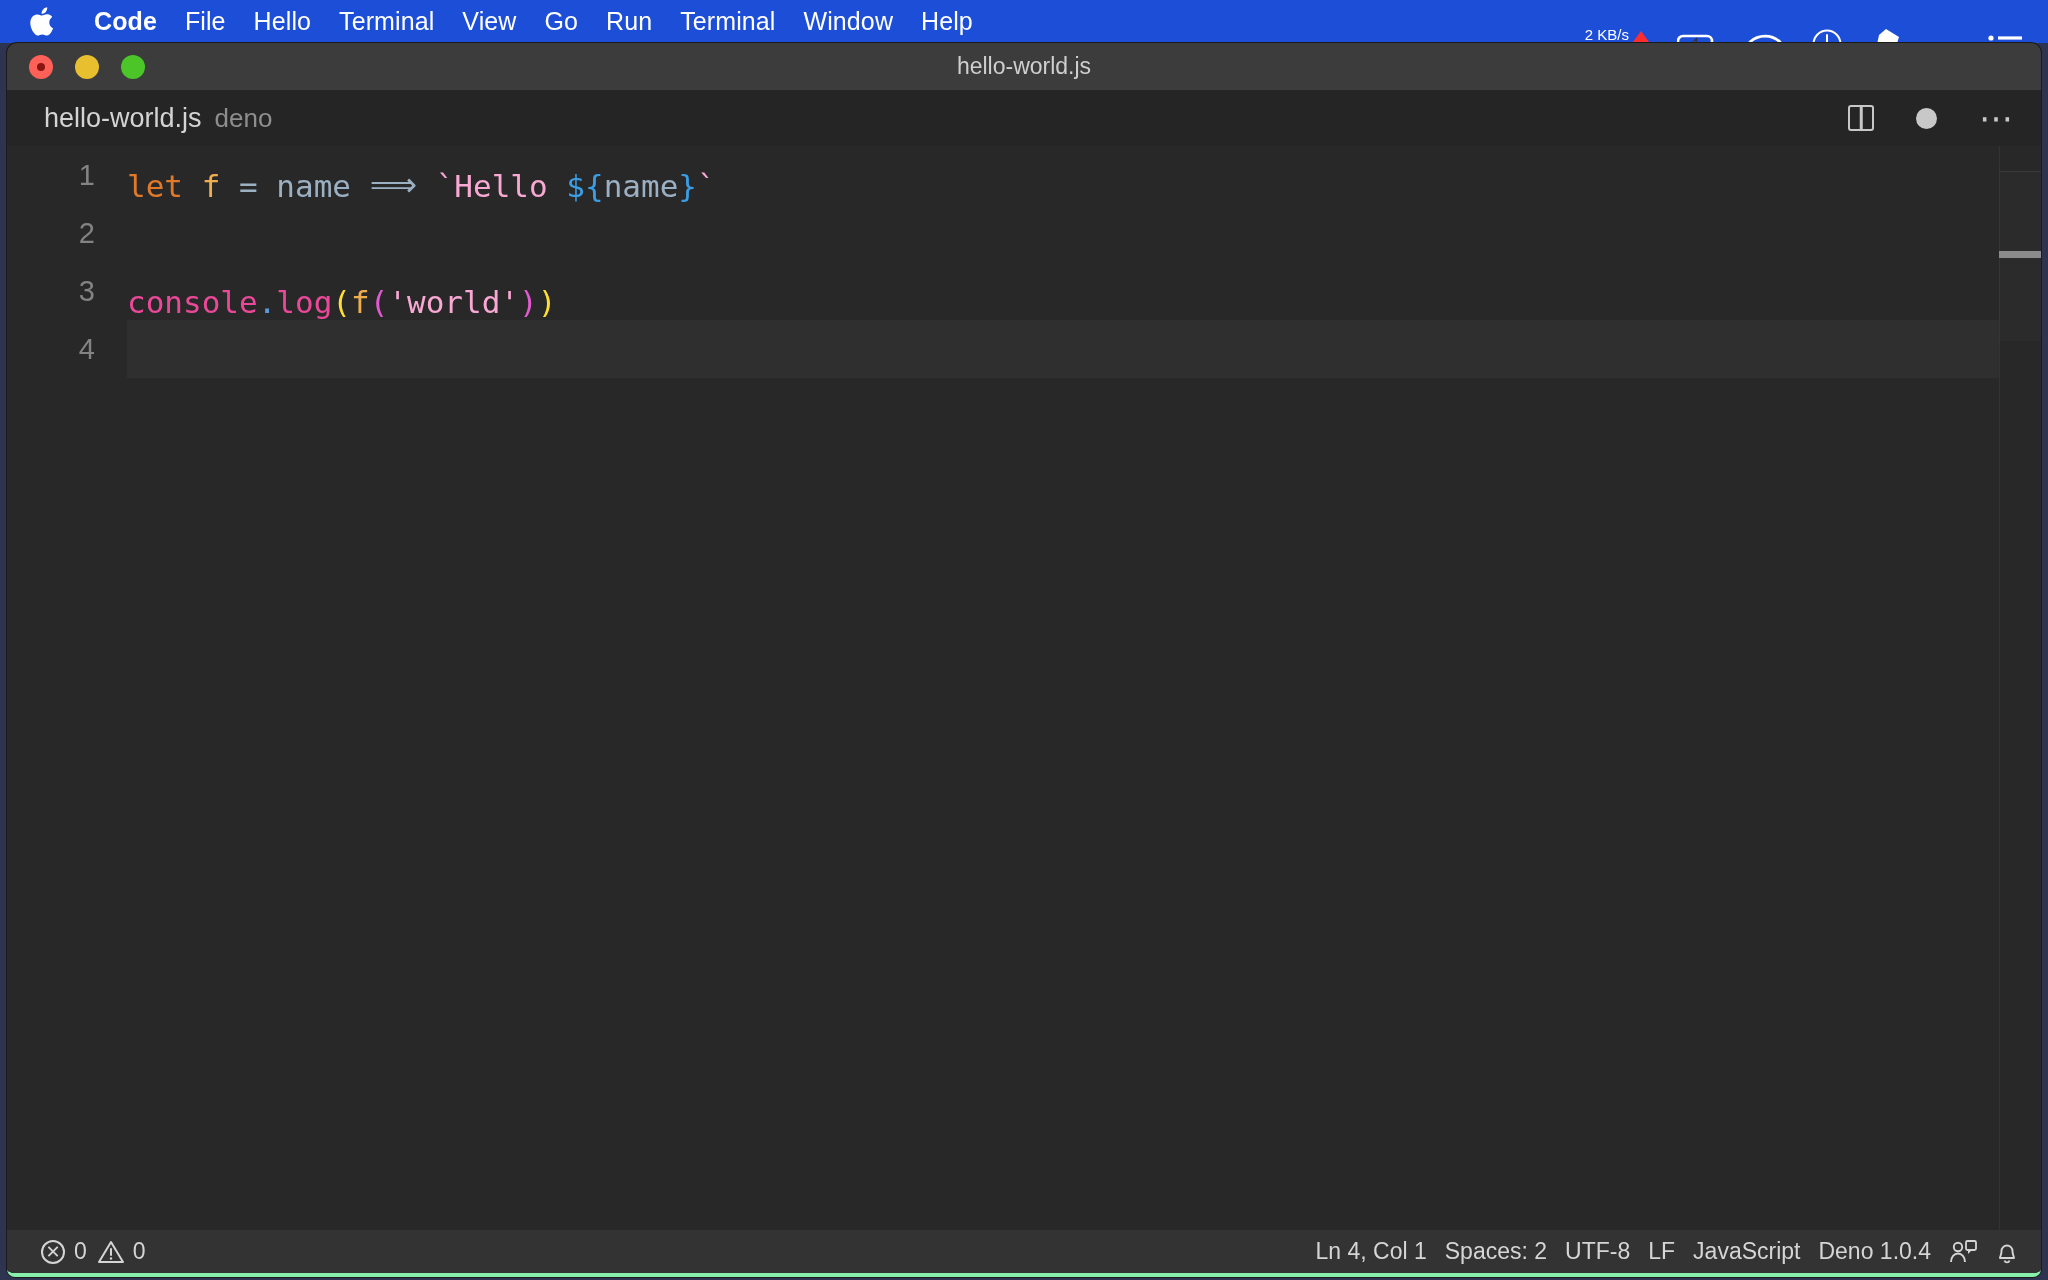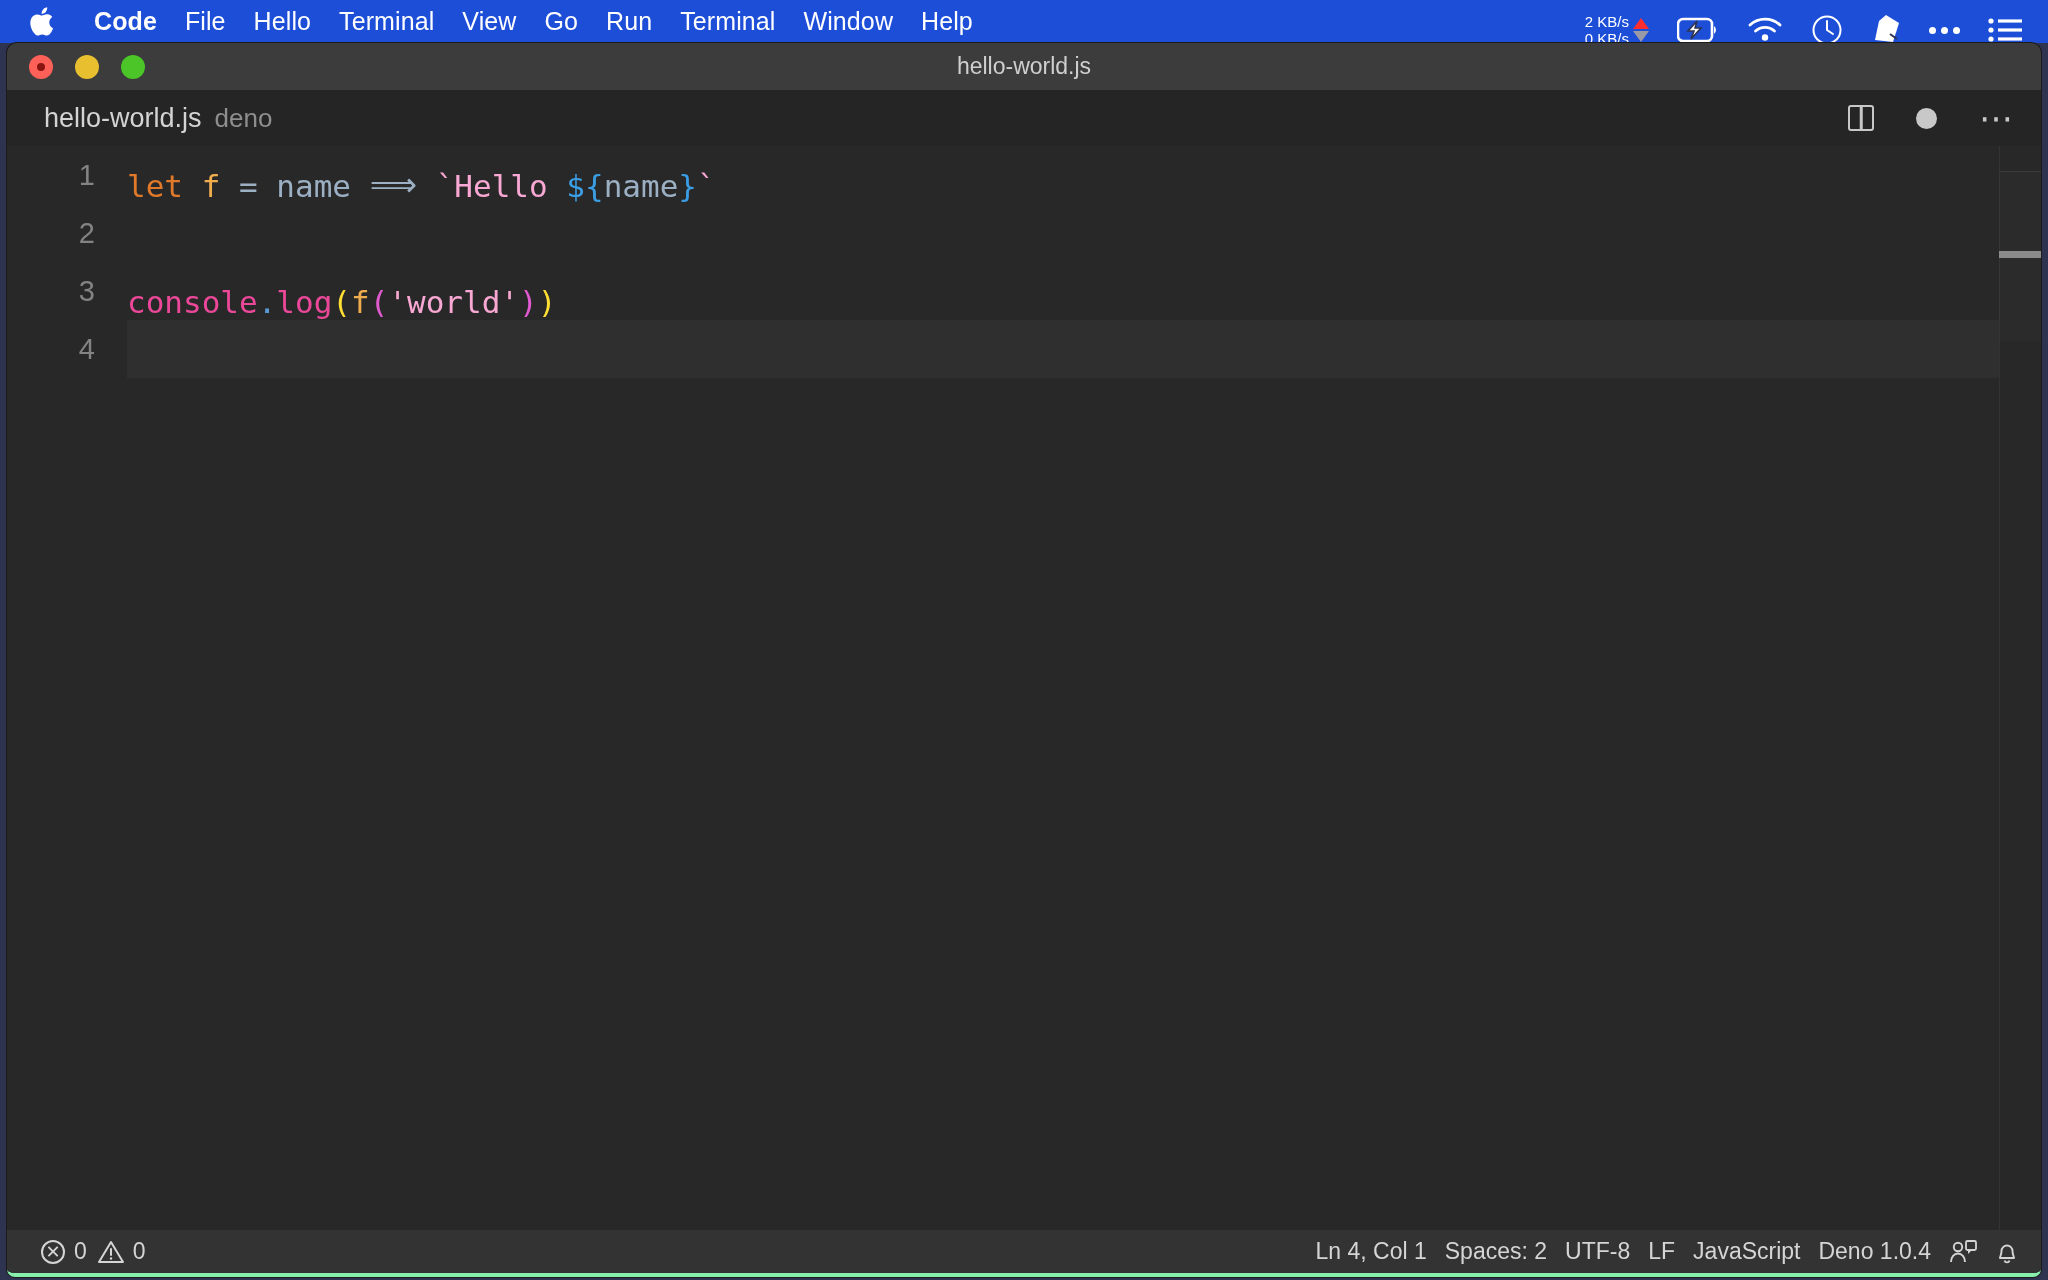--- a/index.html
+++ b/index.html
@@ -28,21 +28,21 @@
     font-size: 25px;
     padding: 0 14px;
     white-space: nowrap;
     letter-spacing: 0.1px;
     line-height: 43px;
   }
   .menu-item.appname { font-weight: bold; }
 
   #menu-right {
     position: absolute; right: 0; top: 0; height: 60px;
-    display: flex; align-items: center;
+    display: flex; align-items: flex-end;
   }
   .netspeed {
     display: flex; align-items: center; gap: 4px;
     margin-right: 14px;
   }
   .netspeed .rates {
     display: flex; flex-direction: column;
     font-size: 15px; line-height: 17px;
     text-align: right; color: #fff;
   }

